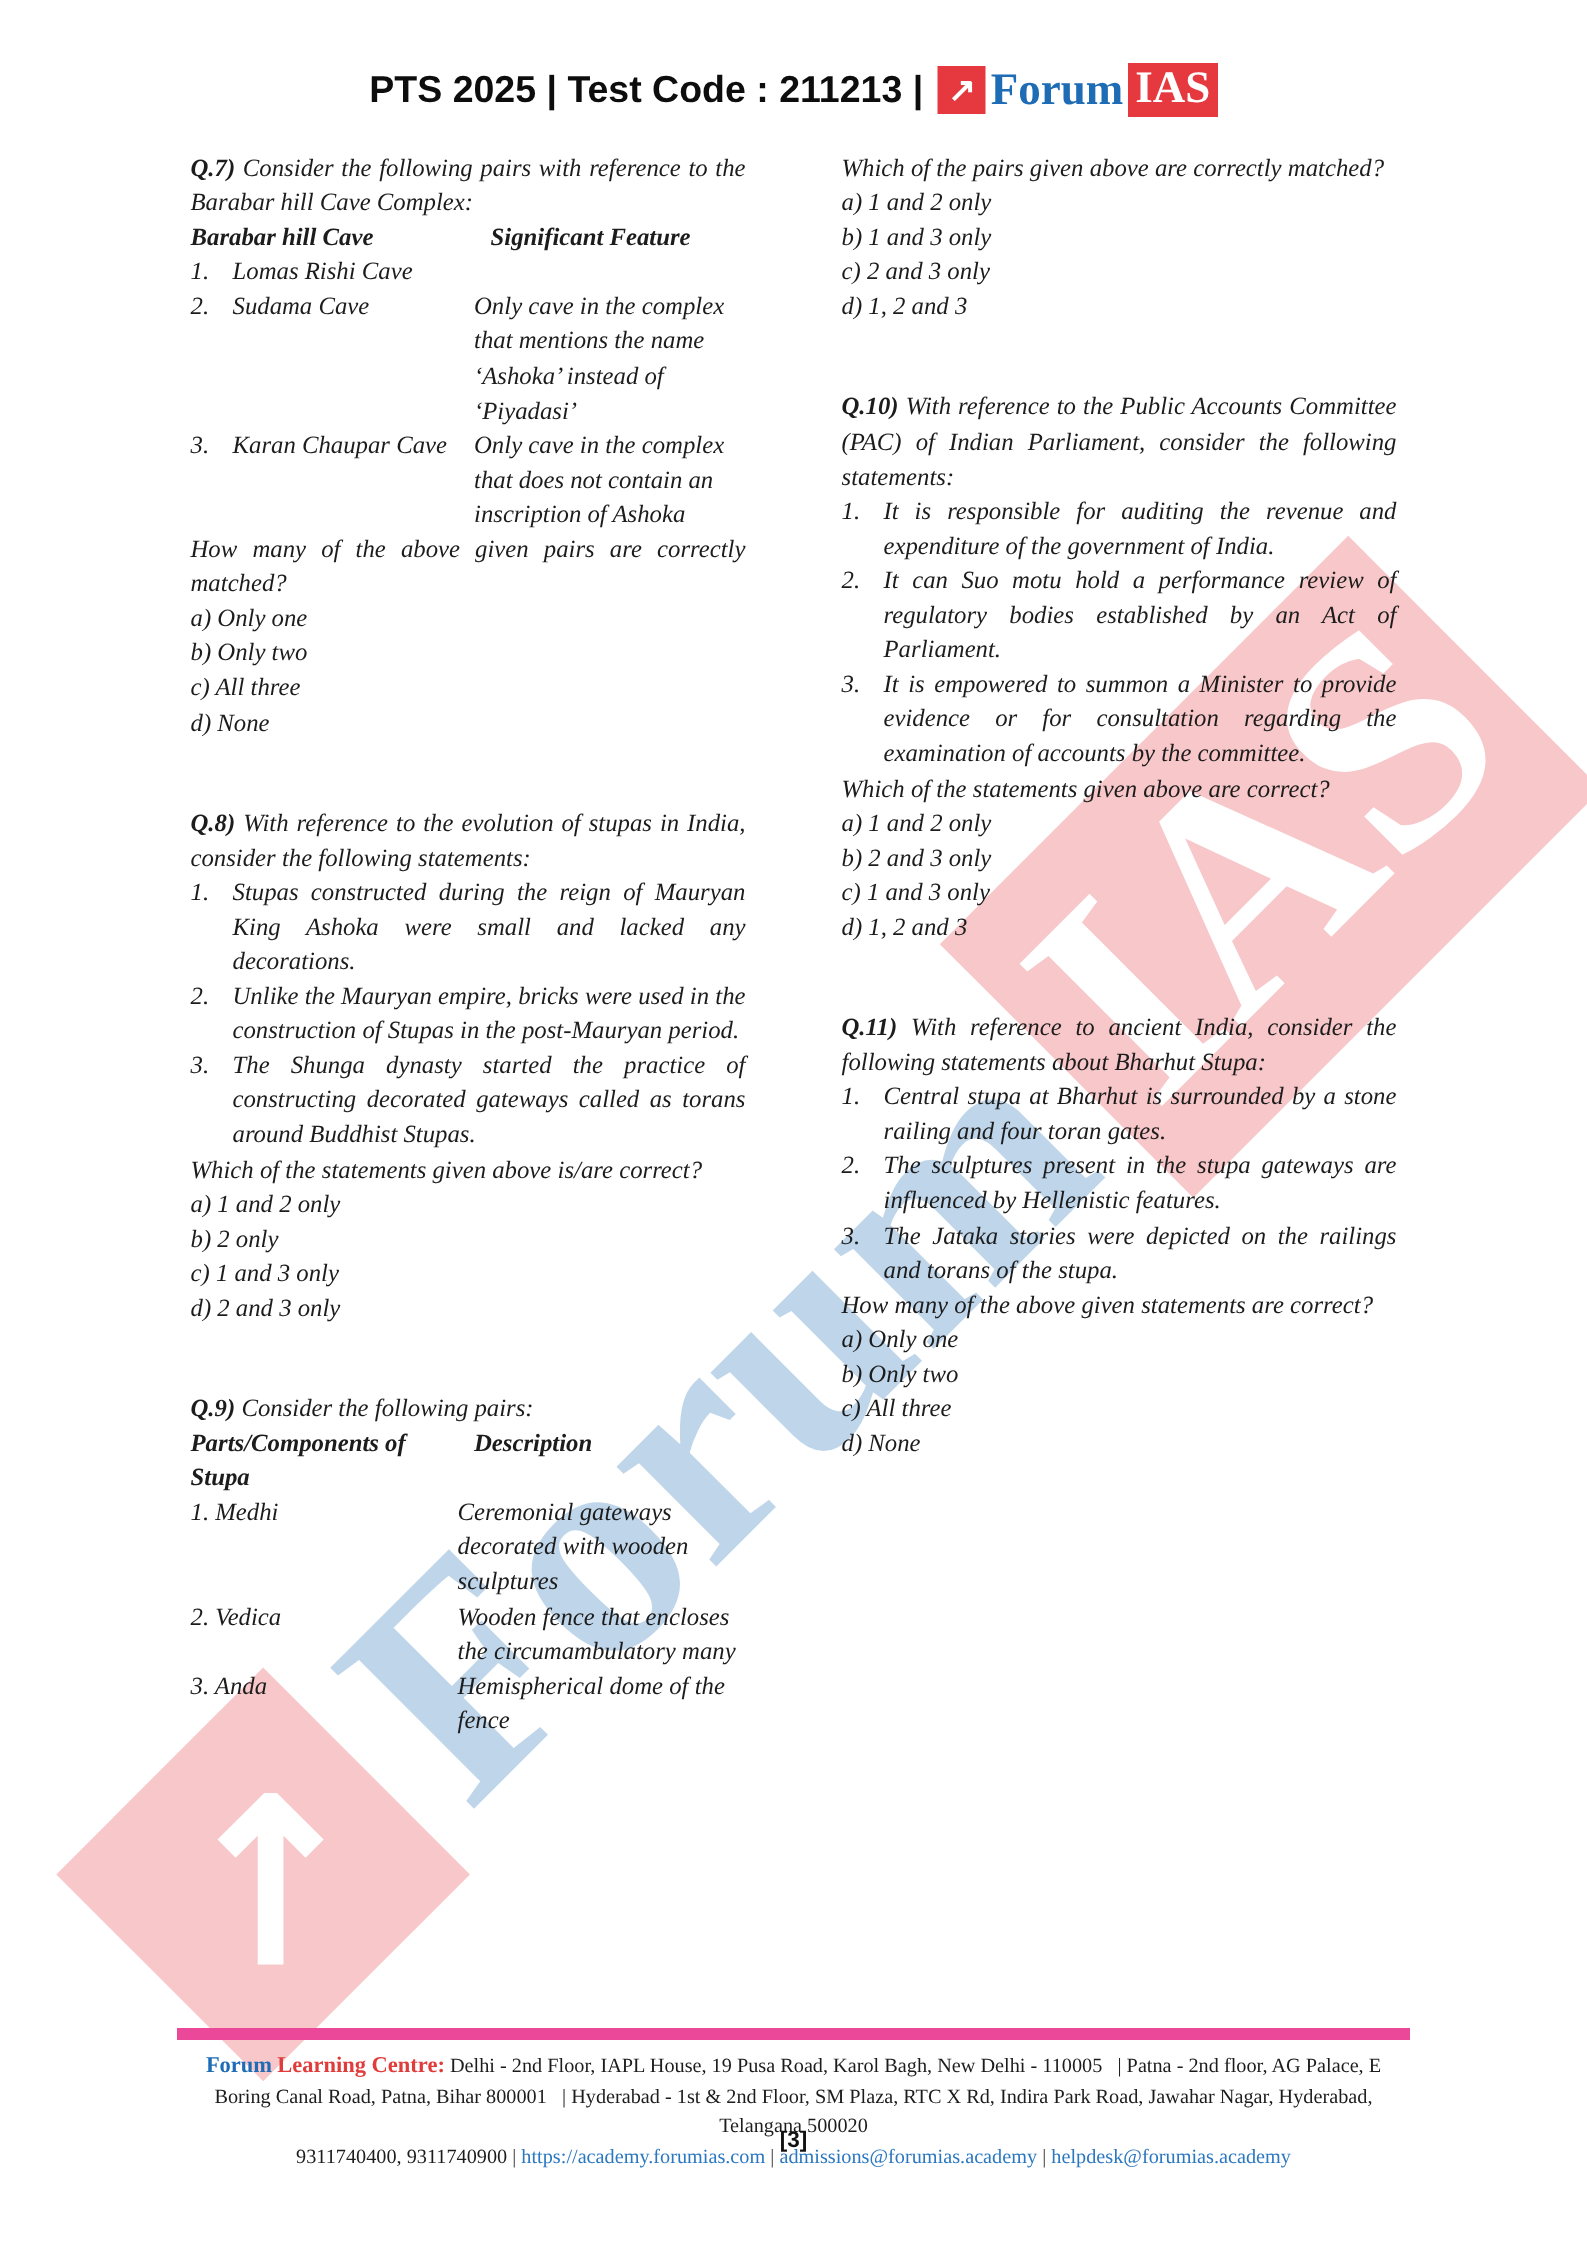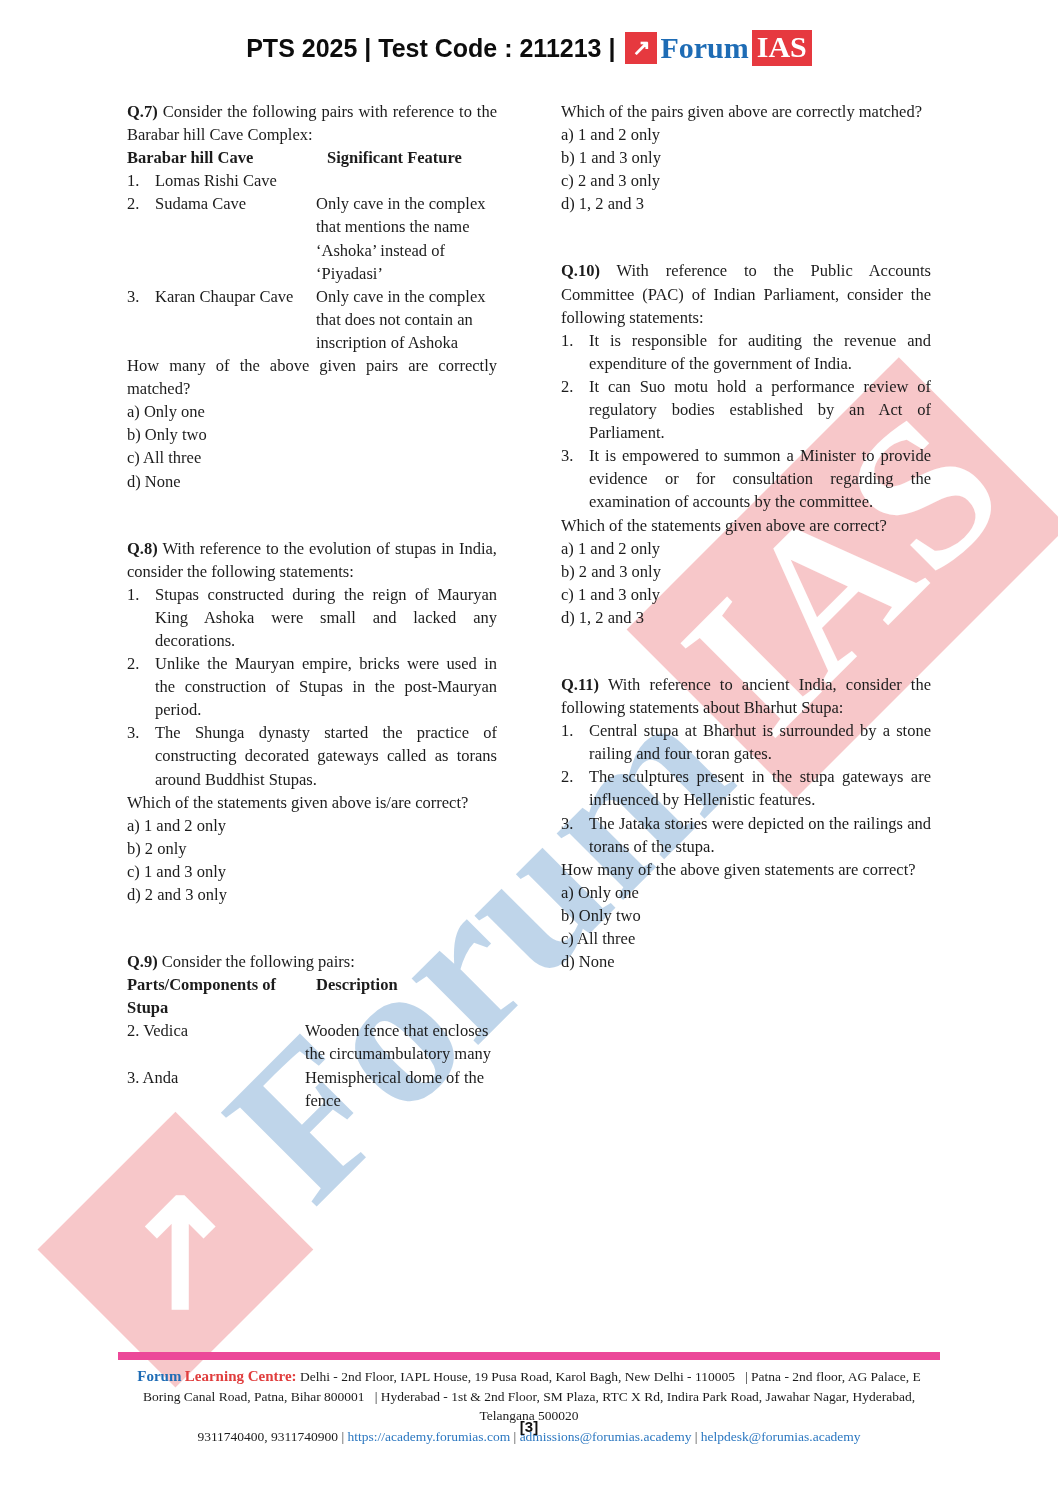--- a/index.html
+++ b/index.html
@@ -30,21 +30,21 @@
     font-family:"Liberation Serif", serif; font-weight:bold;
     font-size:205px; color:#1e6cb5; line-height:1;
   }
   .wm-ias {
     font-family:"Liberation Serif", serif; font-weight:bold;
     font-size:205px; color:#ffffff; background:#e6393f;
     line-height:1; padding:10px 22px 24px 22px;
   }
   
   .header {
-    position:absolute; top:30px; left:0; right:0;
+    position:absolute; top:42px; left:0; right:0;
     display:flex; align-items:center; justify-content:center; gap:10px;
     z-index:2;
   }
   .header-title {
     font-family:"Liberation Sans", sans-serif;
     font-weight:bold; font-size:25px; color:#0d0d0d;
   }
   .logo { display:inline-flex; align-items:center; gap:3px; }
   .logo-square {
     width:32px; height:32px; background:#e6393f;
@@ -58,21 +58,21 @@
   }
   .logo-ias {
     font-family:"Liberation Serif", serif; font-weight:bold;
     font-size:30px; color:#ffffff; background:#e6393f;
     line-height:1; padding:2px 5px 4px 5px;
   }
   
   .main {
     position:absolute; top:100px; left:127px; width:804px;
     display:flex; gap:64px; z-index:1;
-    font-size:16.5px; line-height:23.1px;
+    font-size:16.5px; line-height:23.1px;font-style:italic;
   }
   .col { width:370px; }
   .qblock { margin-bottom:44px; }
   .para { text-align:justify; }
   .qlabel { font-weight:bold; }
   .opt { text-align:left; }
   
   .pair-head { display:flex; font-weight:bold;gap:11px; }
   .pair-head-left { width:189px; flex:none; }
   .pair-head-left.w9 { width:178px; }
@@ -184,20 +184,24 @@
         <div class="opt">d) 2 and 3 only</div>
       </div>
 
       <div class="qblock">
         <div class="para"><span class="qlabel">Q.9)</span> <span>Consider the following pairs:</span></div>
         <div class="pair-head">
           <span class="pair-head-left w9">Parts/Components of Stupa</span>
           <span class="pair-head-right">Description</span>
         </div>
         <div class="pair-row">
+          <span class="pair-left9"><span>1.</span> <span>Medhi</span></span>
+          <span class="pair-feature">Ceremonial gateways decorated with wooden sculptures</span>
+        </div>
+        <div class="pair-row">
           <span class="pair-left9"><span>2.</span> <span>Vedica</span></span>
           <span class="pair-feature">Wooden fence that encloses the circumambulatory many</span>
         </div>
         <div class="pair-row">
           <span class="pair-left9"><span>3.</span> <span>Anda</span></span>
           <span class="pair-feature">Hemispherical dome of the fence</span>
         </div>
       </div>
 
     </div>

